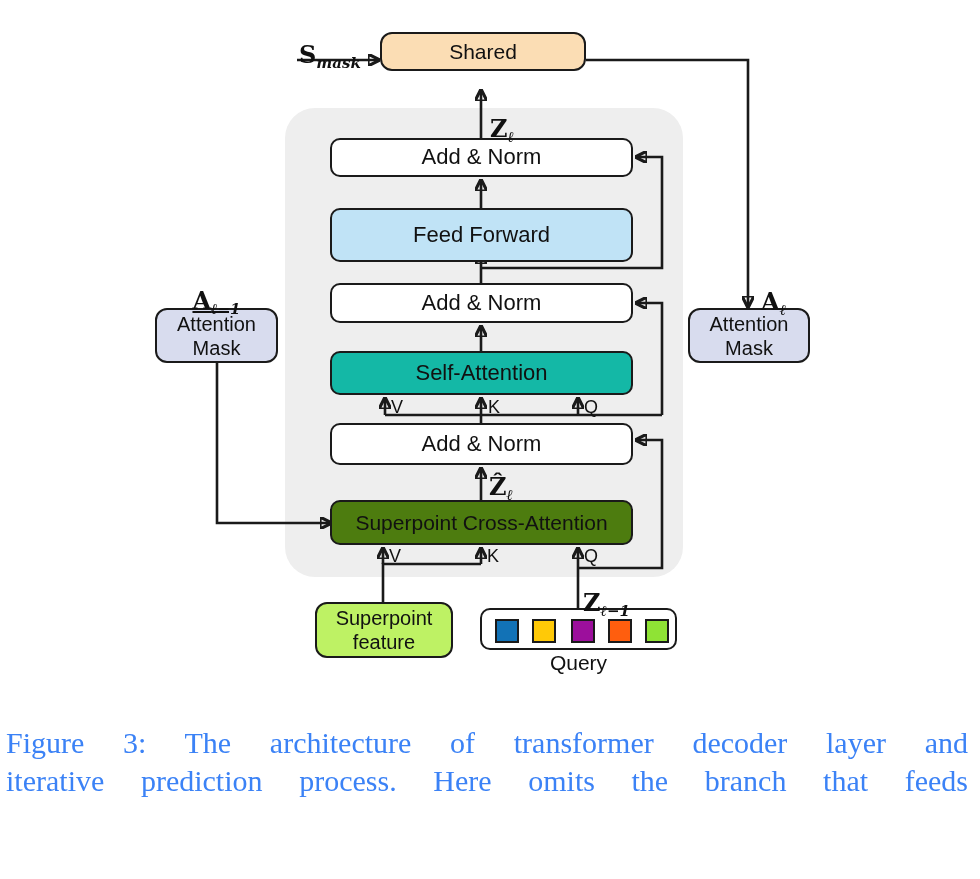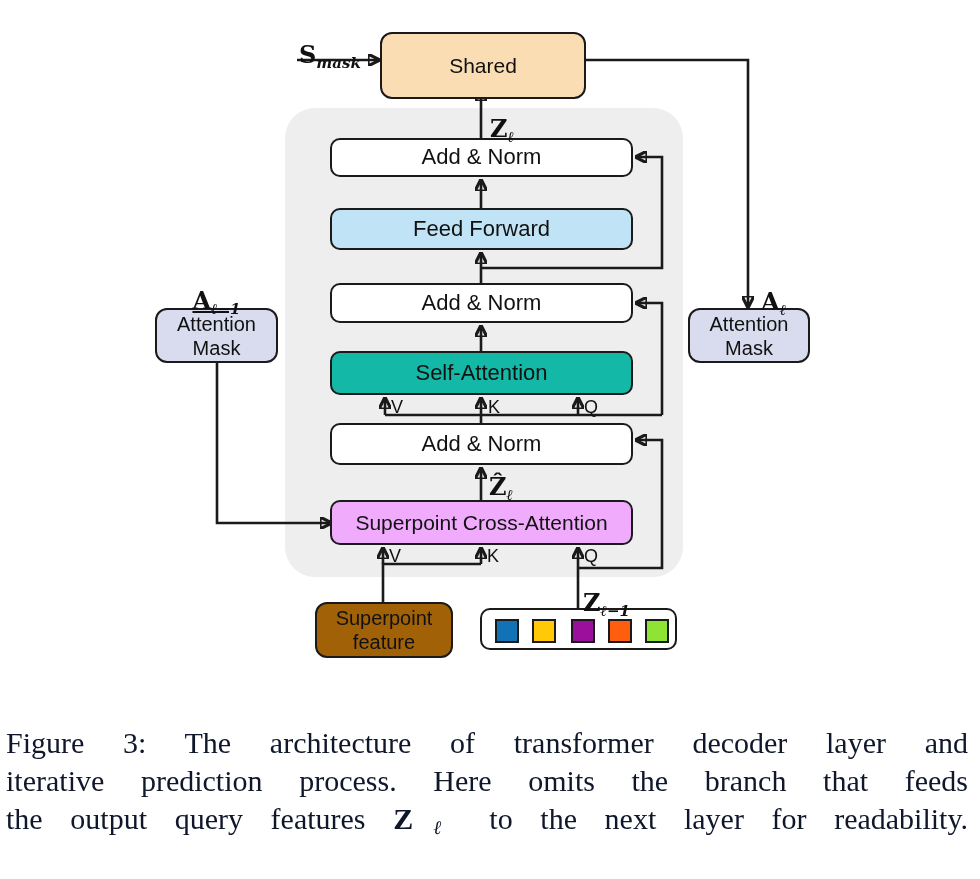--- a/index.html
+++ b/index.html
@@ -19,21 +19,21 @@
   .qbox{left:480px;top:608px;width:197px;height:42px;border-radius:10px;justify-content:flex-start;}
   .qsq{position:absolute;top:9px;width:24px;height:24px;box-sizing:border-box;border:2.2px solid #1a1a1a;}
 
   .tlabel{position:absolute;white-space:nowrap;}
   .mlabel{font-family:"DejaVu Serif","Liberation Serif",serif;font-weight:bold;font-size:24px;margin-top:8px;}
   .mlabel sub{font-size:15px;font-style:italic;font-weight:bold;vertical-align:-0.3em;letter-spacing:0;}
   .vkq{font-size:18px;}
   .qlabel{font-size:21px;}
 
   .caption{position:absolute;left:6px;top:724px;width:962px;
-           font-family:"Liberation Serif","DejaVu Serif",serif;font-size:30px;line-height:38px;color:#0f172a;}
+           font-family:"Liberation Serif","DejaVu Serif",serif;font-size:30px;line-height:38px;color:#3b82f6;}
   .cap-line{text-align:justify;text-align-last:justify;}
   .cap-math{font-weight:bold;}
   .cap-math sub{font-size:19px;font-style:italic;vertical-align:-0.25em;}
 </style>
 </head>
 <body>
 
 <div class="page">
   <div class="diagram">
 
@@ -59,70 +59,71 @@
       <path d="M662,415 L662,303 L635,303" marker-end="url(#arr)"></path>
       <path d="M481,500 L481,467" marker-end="url(#arr)"></path>
       <path d="M383,602 L383,564 L481,564"></path>
       <path d="M383,564 L383,547" marker-end="url(#arr)"></path>
       <path d="M481,564 L481,547" marker-end="url(#arr)"></path>
       <path d="M578,608 L578,547" marker-end="url(#arr)"></path>
       <path d="M578,568 L662,568 L662,440 L635,440" marker-end="url(#arr)"></path>
       <path d="M217,363 L217,523 L332,523" marker-end="url(#arr)"></path>
     </svg>
 
-    <div class="box two-line" style="left: 380px; top: 32px; width: 206px; height: 67px; background: rgb(251, 221, 180);">
+    <div class="box two-line" style="left: 380px; top: 32px; width: 206px; height: 39px; background: rgb(251, 221, 180);">
       <span>Shared</span>
     </div>
 
     <div class="box stack" style="top: 138px; height: 39px; background: rgb(255, 255, 255);">
       <span>Add &amp; Norm</span>
     </div>
 
-    <div class="box stack" style="top: 208px; height: 42px; background: rgb(192, 227, 246);">
+    <div class="box stack" style="top: 208px; height: 54px; background: rgb(192, 227, 246);">
       <span>Feed Forward</span>
     </div>
 
     <div class="box stack" style="top: 283px; height: 40px; background: rgb(255, 255, 255);">
       <span>Add &amp; Norm</span>
     </div>
 
     <div class="box stack" style="top: 351px; height: 44px; background: #14b8a6;">
       <span>Self-Attention</span>
     </div>
 
     <div class="box stack" style="top: 423px; height: 42px; background: rgb(255, 255, 255);">
       <span>Add &amp; Norm</span>
     </div>
 
-    <div class="box stack" style="top: 500px; height: 45px; font-size: 21px; background: #f0abfc; text-align: center;">
+    <div class="box stack" style="top: 500px; height: 45px; font-size: 21px; background: #4d7c0f; text-align: center;">
       <span>Superpoint Cross-Attention</span>
     </div>
 
     <div class="box two-line mask" style="left: 155px; top: 308px; width: 123px; height: 55px; background: rgb(216, 220, 238);">
       <span>Attention</span>
       <span>Mask</span>
     </div>
 
     <div class="box two-line mask" style="left: 688px; top: 308px; width: 122px; height: 55px; background: rgb(216, 220, 238);">
       <span>Attention</span>
       <span>Mask</span>
     </div>
 
-    <div class="box two-line" style="left: 315px; top: 602px; width: 138px; height: 56px; font-size: 20px; background: #a16207;">
+    <div class="box two-line" style="left: 315px; top: 602px; width: 138px; height: 56px; font-size: 20px; background: #bef264;">
       <span>Superpoint</span>
       <span>feature</span>
     </div>
 
     <div class="box qbox">
       <span class="qsq" style="left: 13px; background: rgb(18, 114, 182);"></span>
       <span class="qsq" style="left: 50px; background: rgb(255, 201, 7);"></span>
       <span class="qsq" style="left: 89px; background: rgb(156, 15, 156);"></span>
       <span class="qsq" style="left: 126px; background: rgb(255, 94, 14);"></span>
       <span class="qsq" style="left: 163px; background: rgb(143, 227, 53);"></span>
     </div>
+    <div class="tlabel qlabel" style="left:480px;top:651px;width:197px;text-align:center;">Query</div>
 
     <div class="tlabel mlabel" style="left:299px;top:32px;">
       <span>S</span><sub>mask</sub>
     </div>
 
     <div class="tlabel mlabel" style="left:490px;top:106px;text-align:right;">
       <span>Z</span><sub>ℓ</sub>
     </div>
 
     <div class="tlabel mlabel" style="left:489px;top:464px;">
@@ -145,15 +146,14 @@
     <div class="tlabel vkq" style="left:488px;top:397px;">K</div>
     <div class="tlabel vkq" style="left:584px;top:397px;">Q</div>
     <div class="tlabel vkq" style="left:389px;top:546px;">V</div>
     <div class="tlabel vkq" style="left:487px;top:546px;">K</div>
     <div class="tlabel vkq" style="left:584px;top:546px;">Q</div>
   </div>
 
   <div class="caption">
     <div class="cap-line">Figure 3: The architecture of transformer decoder layer and</div>
     <div class="cap-line">iterative prediction process. Here omits the branch that feeds</div>
-    <div class="cap-line"><span>the output query features </span><span class="cap-math"><span>Z</span><sub>ℓ</sub></span><span> to the next layer for readability.</span></div>
   </div>
 </div>
 
 </body></html>

